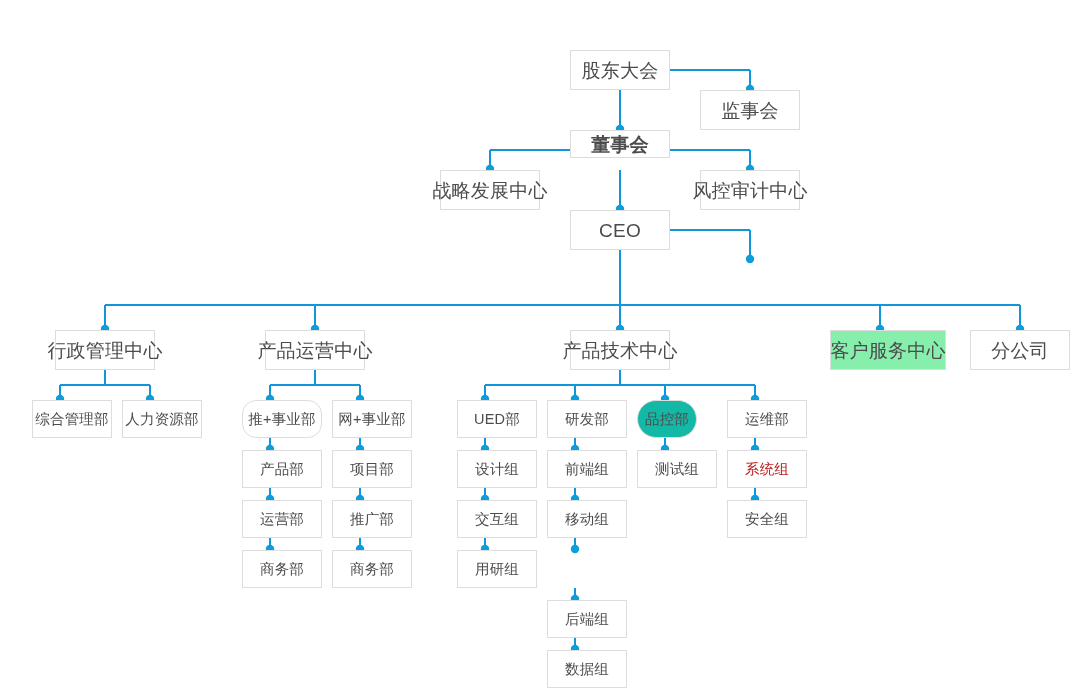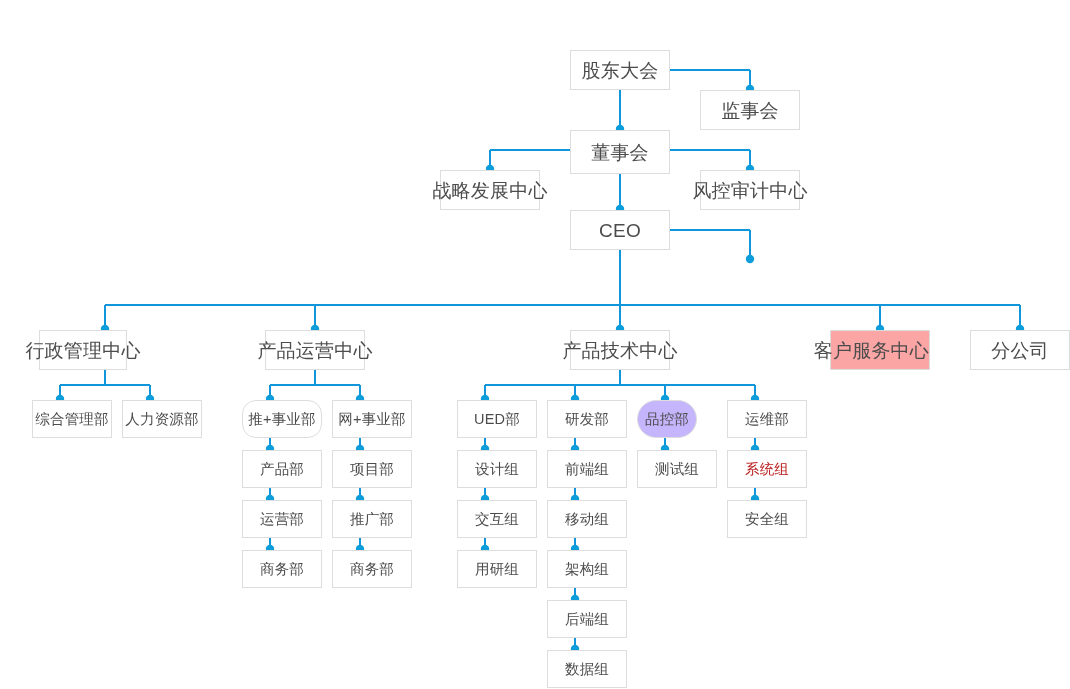--- a/index.html
+++ b/index.html
@@ -135,42 +135,42 @@
       <circle cx="755" cy="449" r="4.2" fill="#0d9ddb"></circle>
       <line x1="755" y1="488" x2="755" y2="500" stroke="#1296db" stroke-width="1.6" shape-rendering="crispEdges"></line>
       <circle cx="755" cy="499" r="4.2" fill="#0d9ddb"></circle>
     </svg>
 <div class="node" style="left: 570px; top: 50px; width: 100px; height: 40px; border-color: rgb(221, 221, 221); background: rgb(255, 255, 255); color: rgb(76, 76, 76);">
       <span>股东大会</span>
     </div>
     <div class="node" style="left: 700px; top: 90px; width: 100px; height: 40px; border-color: rgb(221, 221, 221); background: rgb(255, 255, 255); color: rgb(76, 76, 76);">
       <span>监事会</span>
     </div>
-    <div class="node" style="left: 570px; top: 130px; width: 100px; height: 44px; border-color: rgb(221, 221, 221); background: rgb(255, 255, 255); color: rgb(76, 76, 76);">
+    <div class="node" style="left: 570px; top: 130px; width: 100px; height: 28px; border-color: rgb(221, 221, 221); background: rgb(255, 255, 255); color: rgb(76, 76, 76); font-weight: bold;">
       <span>董事会</span>
     </div>
     <div class="node" style="left: 440px; top: 170px; width: 100px; height: 40px; border-color: rgb(221, 221, 221); background: rgb(255, 255, 255); color: rgb(76, 76, 76);">
       <span>战略发展中心</span>
     </div>
     <div class="node" style="left: 700px; top: 170px; width: 100px; height: 40px; border-color: rgb(221, 221, 221); background: rgb(255, 255, 255); color: rgb(76, 76, 76); align-items: center;">
       <span>风控审计中心</span>
     </div>
     <div class="node" style="left: 570px; top: 210px; width: 100px; height: 40px; border-color: rgb(221, 221, 221); background: rgb(255, 255, 255); color: rgb(76, 76, 76);">
       <span>CEO</span>
     </div>
-    <div class="node" style="left: 39px; top: 330px; width: 88px; height: 40px; border-color: rgb(221, 221, 221); background: rgb(255, 255, 255); color: rgb(76, 76, 76);">
+    <div class="node" style="left: 55px; top: 330px; width: 100px; height: 40px; border-color: rgb(221, 221, 221); background: rgb(255, 255, 255); color: rgb(76, 76, 76);">
       <span>行政管理中心</span>
     </div>
     <div class="node" style="left: 265px; top: 330px; width: 100px; height: 40px; border-color: rgb(221, 221, 221); background: rgb(255, 255, 255); color: rgb(76, 76, 76);">
       <span>产品运营中心</span>
     </div>
     <div class="node" style="left: 570px; top: 330px; width: 100px; height: 40px; border-color: rgb(221, 221, 221); background: rgb(255, 255, 255); color: rgb(76, 76, 76);">
       <span>产品技术中心</span>
     </div>
-    <div class="node" style="left: 830px; top: 330px; width: 100px; height: 40px; border-color: rgb(221, 221, 221); background: #fca5a5; color: rgb(76, 76, 76); justify-content: flex-end;">
+    <div class="node" style="left: 830px; top: 330px; width: 116px; height: 40px; border-color: rgb(221, 221, 221); background: #86efac; color: rgb(76, 76, 76);">
       <span>客户服务中心</span>
     </div>
     <div class="node" style="left: 970px; top: 330px; width: 100px; height: 40px; border-color: rgb(221, 221, 221); background: rgb(255, 255, 255); color: rgb(76, 76, 76);">
       <span>分公司</span>
     </div>
     <div class="node small" style="left: 20px; top: 400px; width: 80px; height: 38px; border-color: rgb(221, 221, 221); background: rgb(255, 255, 255); color: rgb(76, 76, 76);">
       <span>综合管理部</span>
     </div>
     <div class="node small" style="left: 110px; top: 400px; width: 80px; height: 38px; border-color: rgb(221, 221, 221); background: rgb(255, 255, 255); color: rgb(76, 76, 76);">
       <span>人力资源部</span>
@@ -213,30 +213,27 @@
     </div>
     <div class="node small" style="left: 535px; top: 400px; width: 80px; height: 38px; border-color: rgb(221, 221, 221); background: rgb(255, 255, 255); color: rgb(76, 76, 76);">
       <span>研发部</span>
     </div>
     <div class="node small" style="left: 535px; top: 450px; width: 80px; height: 38px; border-color: rgb(221, 221, 221); background: rgb(255, 255, 255); color: rgb(76, 76, 76);">
       <span>前端组</span>
     </div>
     <div class="node small" style="left: 535px; top: 500px; width: 80px; height: 38px; border-color: rgb(221, 221, 221); background: rgb(255, 255, 255); color: rgb(76, 76, 76);">
       <span>移动组</span>
     </div>
-    <div class="node small" style="left: 535px; top: 550px; width: 80px; height: 38px; border-color: rgb(221, 221, 221); background: rgb(255, 255, 255); color: rgb(76, 76, 76);">
-      <span>架构组</span>
-    </div>
     <div class="node small" style="left: 535px; top: 600px; width: 80px; height: 38px; border-color: rgb(221, 221, 221); background: rgb(255, 255, 255); color: rgb(76, 76, 76);">
       <span>后端组</span>
     </div>
     <div class="node small" style="left: 535px; top: 650px; width: 80px; height: 38px; border-color: rgb(221, 221, 221); background: rgb(255, 255, 255); color: rgb(76, 76, 76);">
       <span>数据组</span>
     </div>
-    <div class="node small" style="left: 625px; top: 400px; width: 60px; height: 38px; border-color: rgb(221, 221, 221); background: #c4b5fd; color: rgb(76, 76, 76); border-radius: 19px;">
+    <div class="node small" style="left: 625px; top: 400px; width: 60px; height: 38px; border-color: rgb(221, 221, 221); background: #14b8a6; color: rgb(76, 76, 76); border-radius: 19px;">
       <span>品控部</span>
     </div>
     <div class="node small" style="left: 625px; top: 450px; width: 80px; height: 38px; border-color: rgb(221, 221, 221); background: rgb(255, 255, 255); color: rgb(76, 76, 76);">
       <span>测试组</span>
     </div>
     <div class="node small" style="left: 715px; top: 400px; width: 80px; height: 38px; border-color: rgb(221, 221, 221); background: rgb(255, 255, 255); color: rgb(76, 76, 76);">
       <span>运维部</span>
     </div>
     <div class="node small" style="left: 715px; top: 450px; width: 80px; height: 38px; border-color: rgb(221, 221, 221); background: rgb(255, 255, 255); color: #b91c1c;">
       <span>系统组</span>

